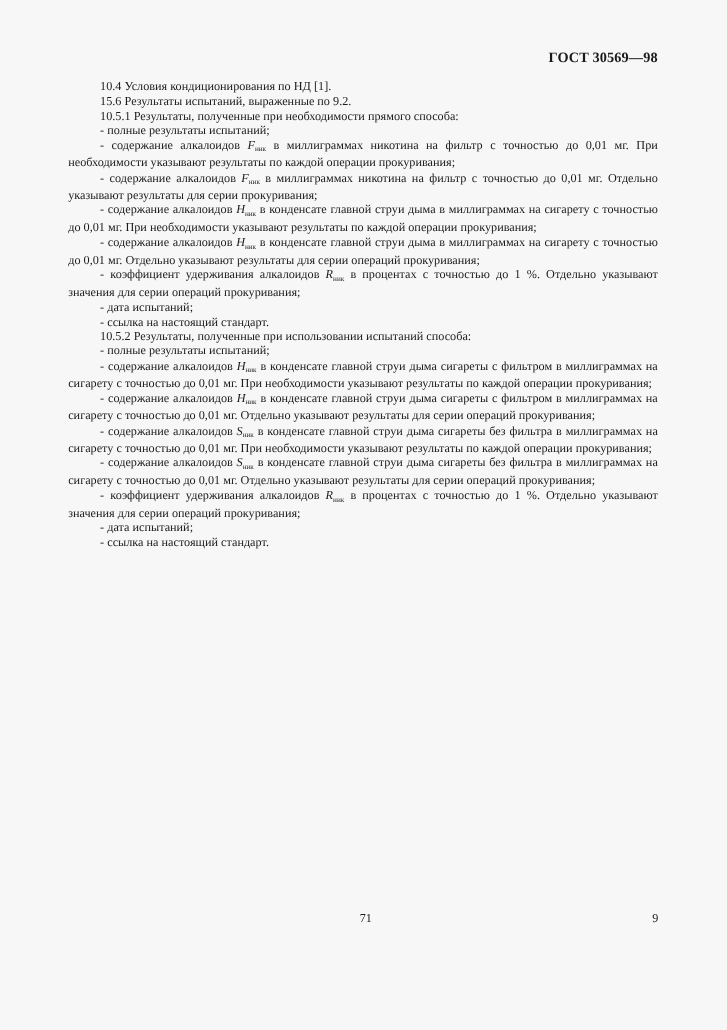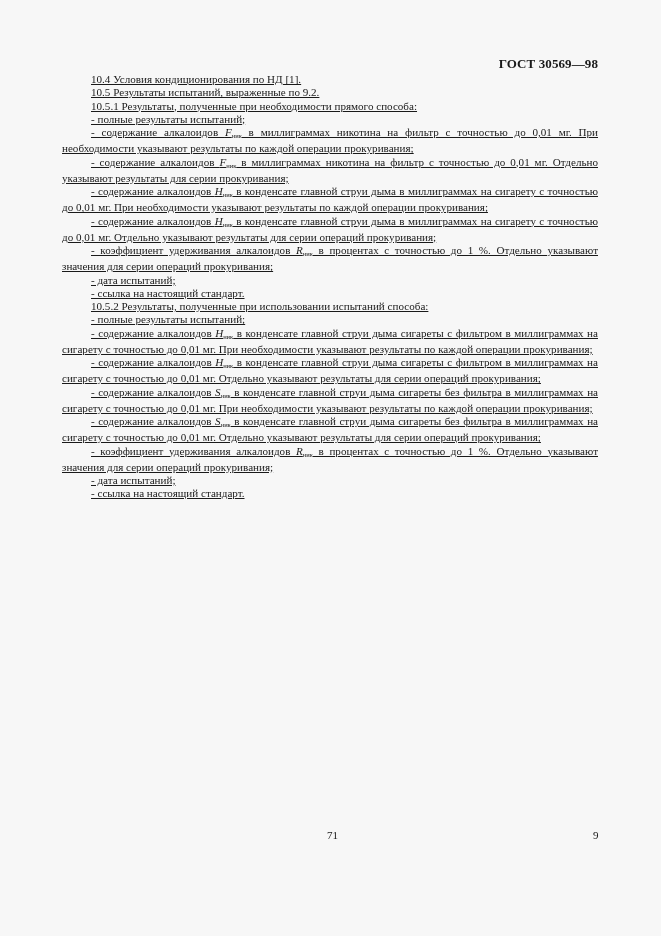--- a/index.html
+++ b/index.html
@@ -6,44 +6,44 @@
   body {
     width: 661px; height: 936px;
     background: #f7f7f7;
     position: relative;
     overflow: hidden;
     font-family: "Liberation Serif", "DejaVu Serif", serif;
     color: #1a1a1a;
   }
   .header {
     position: absolute; top: 44px; right: 63px;
-    font-weight: bold; font-size: 13px; letter-spacing: 0.1px; margin-top: 12px;
+    font-weight: bold; font-size: 13px; letter-spacing: 0.1px;
   }
   .content {
     position: absolute; top: 73px; left: 62px; width: 536px;
-    font-size: 11.1px; line-height: 13.25px; text-decoration: underline;
+    font-size: 11.1px; line-height: 13.25px;
   }
   .p { text-align: justify; text-indent: 29px; margin: 0; }
   .sym { font-style: italic; }
   .sub { font-style: normal; font-size: 6.5px; vertical-align: -2px; }
   .footer-center {
     position: absolute; top: 829px; left: 327px; font-size: 11px;
   }
   .footer-right {
     position: absolute; top: 829px; left: 593px; font-size: 11px;
   }
 </style>
 </head>
 <body>
 
 <div class="header">ГОСТ 30569—98</div>
 
 <div class="content">
   <p class="p">10.4  Условия кондиционирования по НД [1].</p>
-  <p class="p">10.5  Результаты испытаний, выраженные по 9.2.</p>
+  <p class="p">15.6  Результаты испытаний, выраженные по 9.2.</p>
   <p class="p">10.5.1  Результаты, полученные при необходимости прямого способа:</p>
   <p class="p">- полные результаты испытаний;</p>
   <p class="p"><span>- содержание алкалоидов </span><span class="sym"><span>F</span><span class="sub">ник</span></span><span> в миллиграммах никотина на фильтр с точностью до 0,01 мг. При необходимости указывают результаты по каждой операции прокуривания;</span></p>
   <p class="p"><span>- содержание алкалоидов </span><span class="sym"><span>F</span><span class="sub">ник</span></span><span> в миллиграммах никотина на фильтр с точностью до 0,01 мг. Отдельно указывают результаты для серии прокуривания;</span></p>
   <p class="p"><span>- содержание алкалоидов </span><span class="sym"><span>H</span><span class="sub">ник</span></span><span> в конденсате главной струи дыма в миллиграммах на сигарету с точностью до 0,01 мг. При необходимости указывают результаты по каждой операции прокуривания;</span></p>
   <p class="p"><span>- содержание алкалоидов </span><span class="sym"><span>H</span><span class="sub">ник</span></span><span> в конденсате главной струи дыма в миллиграммах на сигарету с точностью до 0,01 мг. Отдельно указывают результаты для серии операций прокуривания;</span></p>
   <p class="p"><span>- коэффициент удерживания алкалоидов </span><span class="sym"><span>R</span><span class="sub">ник</span></span><span> в процентах с точностью до 1 %. Отдельно указывают значения для серии операций прокуривания;</span></p>
   <p class="p">- дата испытаний;</p>
   <p class="p">- ссылка на настоящий стандарт.</p>
   <p class="p">10.5.2  Результаты, полученные при использовании испытаний способа:</p>

